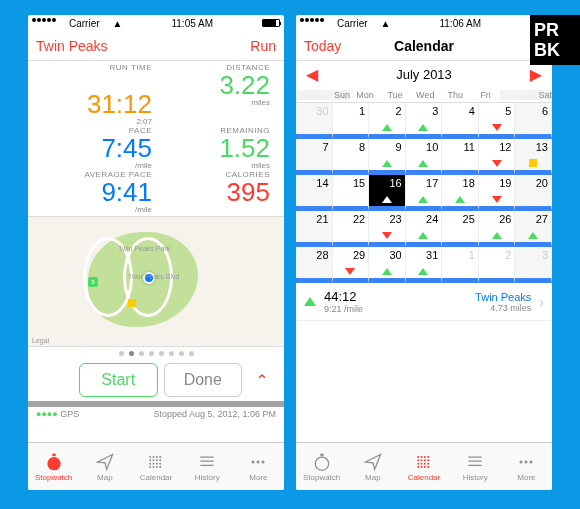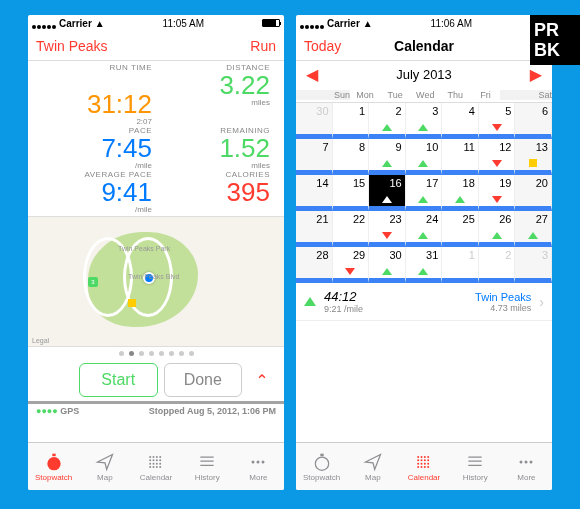--- a/index.html
+++ b/index.html
@@ -1,20 +1,20 @@
 <!DOCTYPE html>
 <html><head>
 <meta charset="utf-8">
 <style>
   * { margin: 0; padding: 0; box-sizing: border-box; font-family: -apple-system, "Helvetica Neue", Arial, sans-serif; }
   body { background: #0b99e6; display: flex; align-items: flex-start; justify-content: center; gap: 12px; padding: 15px; position: relative; }
   .phone { width: 256px; height: 475px; background: #fff; border-radius: 2px; position: relative; overflow: hidden; display: flex; flex-direction: column; font-size: 11px; color: #000; }
   
   .status { height: 16px; display: flex; align-items: center; justify-content: space-between; padding: 0 4px; font-size: 10px; font-weight: 500; }
-  .status .left, .status .right { display: flex; align-items: flex-end; gap: 3px; font-weight: bold; }
+  .status .left, .status .right { display: flex; align-items: flex-start; gap: 13px; }
   .sigdots { display: flex; gap: 1px; }
   .sigdots span { width: 4px; height: 4px; border-radius: 50%; background: #000; }
   .batt { width: 18px; height: 8px; border: 1px solid #000; border-radius: 1px; position: relative; }
   .batt::after { content: ""; position: absolute; right: -2px; top: 2px; width: 1px; height: 3px; background: #000; }
   .batt .fill { background: #000; height: 100%; width: 80%; }
   
   .nav { height: 30px; display: flex; align-items: center; justify-content: space-between; padding: 0 8px; font-size: 14px; color: #ff3b30; border-bottom: 1px solid #ddd; }
   .nav .title { color: #000; font-weight: 600; font-size: 14px; }
   .nav .side { min-width: 60px; }
   .nav .side.right { text-align: right; }
@@ -42,21 +42,21 @@
   .pagedots { height: 12px; display: flex; align-items: center; justify-content: center; gap: 5px; }
   .pagedots span { width: 5px; height: 5px; border-radius: 50%; background: #ccc; }
   .pagedots span.active { background: #888; }
   
   .btnrow { display: flex; gap: 6px; padding: 4px 8px; align-items: center; }
   .btn { flex: 1; height: 34px; border: 1px solid #ccc; border-radius: 6px; display: flex; align-items: center; justify-content: center; font-size: 16px; background: #fff; }
   .btn.start { color: #4cd964; border-color: #4cd964; margin-left: 43px; }
   .btn.done { color: #888; }
   .chev { width: 28px; height: 28px; display: flex; align-items: center; justify-content: center; color: #ff3b30; font-size: 16px; }
   
-  .fstatus { font-size: 9px; color: #888; padding: 2px 8px; display: flex; justify-content: space-between; border-top: 3px solid #a3a3a3; font-weight: bold; }
+  .fstatus { font-size: 9px; color: #888; padding: 2px 8px; display: flex; justify-content: space-between; border-top: 6px solid #a3a3a3; }
   
   .tabbar { margin-top: auto; height: 48px; border-top: 1px solid #ccc; display: flex; background: #f9f9f9; }
   .tab { flex: 1; display: flex; flex-direction: column; align-items: center; justify-content: center; font-size: 8px; color: #8e8e93; gap: 1px; }
   .tab.active { color: #ff3b30; }
   .tab .ticon { width: 20px; height: 20px; display: flex; align-items: center; justify-content: center; }
   .ticon svg { width: 20px; height: 20px; }
   
   .calhead { display: flex; align-items: center; justify-content: space-between; padding: 4px 10px; font-size: 13px; }
   .calhead .arrow { color: #ff3b30; font-size: 16px; }
   .weekdays { display: grid; grid-template-columns: repeat(7, 1fr); text-align: center; font-size: 9px; color: #888; border-bottom: 1px solid #ddd; padding: 2px 0; }
@@ -68,21 +68,21 @@
   .day.today { background: #000000; color: #fff; }
   .tri { position: absolute; left: 50%; bottom: 3px; transform: translateX(-50%); width: 0; height: 0; }
   .tri.up { border-left: 5px solid transparent; border-right: 5px solid transparent; border-bottom: 7px solid #4cd964; }
   .tri.down { border-left: 5px solid transparent; border-right: 5px solid transparent; border-top: 7px solid #ff3b30; }
   .sq { position: absolute; left: 50%; bottom: 3px; transform: translateX(-50%); width: 8px; height: 8px; background: #ffcc00; }
   .today .tri.up { border-bottom-color: #fff; }
   
   .runrow { display: flex; align-items: center; padding: 6px 8px; border-bottom: 1px solid #eee; gap: 8px; font-size: 11px; }
   .runrow .rtri { width: 0; height: 0; border-left: 6px solid transparent; border-right: 6px solid transparent; border-bottom: 9px solid #4cd964; }
   .runrow .rmain { flex: 1; }
-  .runrow .rtime { font-size: 13px; font-weight: 500; font-style: italic; }
+  .runrow .rtime { font-size: 13px; font-weight: 500; }
   .runrow .rpace { font-size: 9px; color: #888; }
   .runrow .rloc { color: #007aff; text-align: right; font-size: 11px; }
   .runrow .rdist { color: #888; font-size: 9px; display: block; }
   .runrow .rchev { color: #ccc; font-size: 14px; }
   .blank { flex: 1; }
   
   .badge { position: absolute; right: 0; top: 15px; width: 50px; height: 50px; background: #000; color: #fff; font-weight: 900; font-size: 18px; line-height: 20px; padding: 5px 4px; text-align: left; font-family: Arial Black, Arial, sans-serif; }
 </style>
 </head>
 <body>

